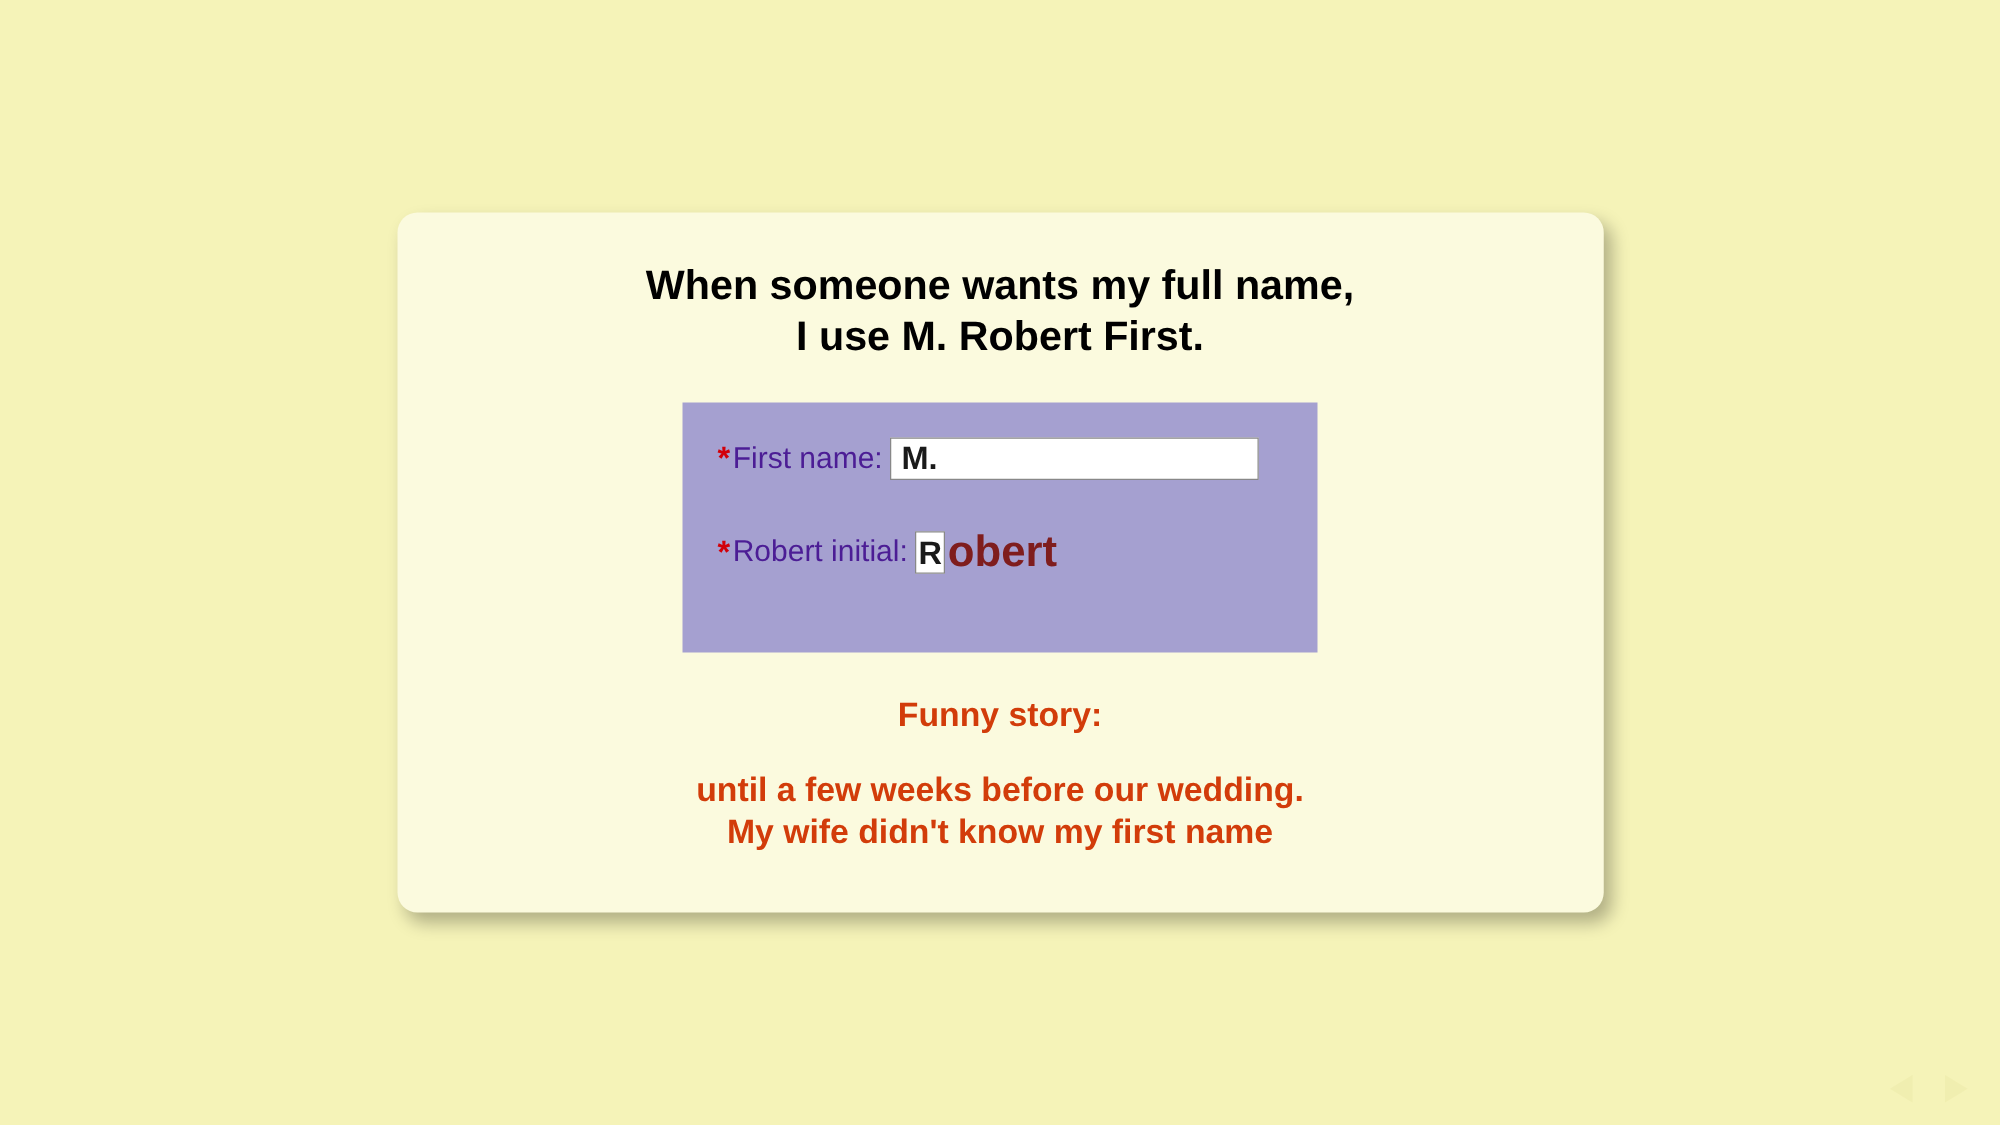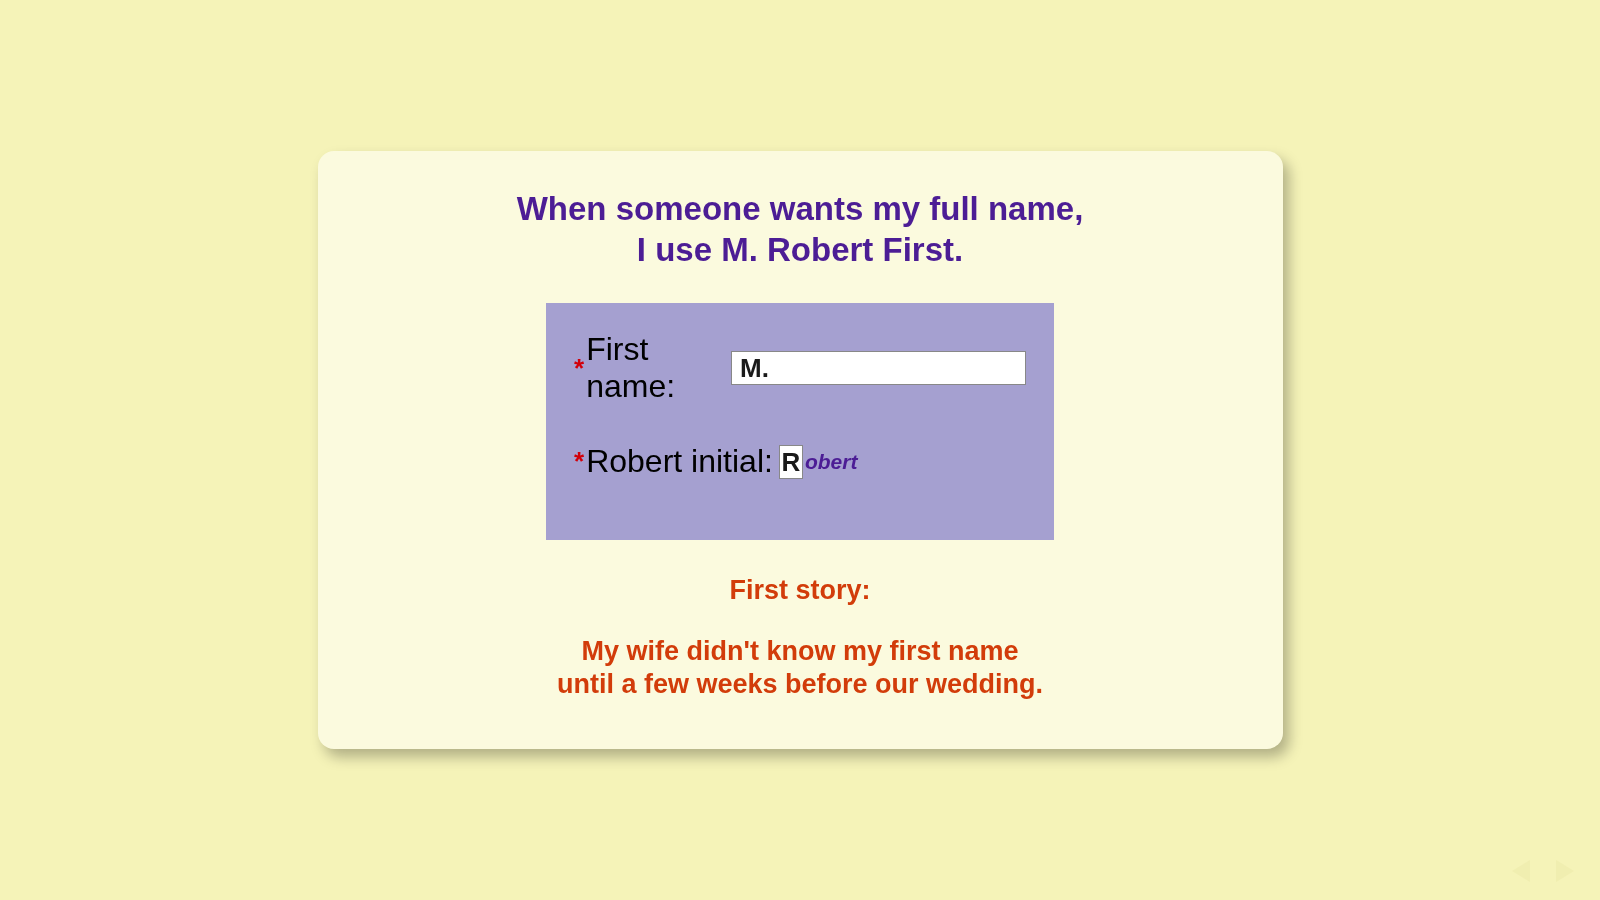--- a/index.html
+++ b/index.html
@@ -18,21 +18,21 @@
     }
     .card {
       width: 965px;
       background: #fbfade;
       border-radius: 16px;
       box-shadow: 6px 8px 14px rgba(0,0,0,0.28);
       padding: 38px 40px 48px;
       text-align: center;
     }
     .headline {
-      color: #4c1d95;
+      color: #000000;
       font-size: 33px;
       line-height: 1.24;
       font-weight: 600;
       margin-bottom: 32px;
     }
     .form-box {
       width: 508px;
       margin: 0 auto 34px;
       background: #a5a0d0;
       padding: 18px 28px 22px;
@@ -43,22 +43,22 @@
       align-items: center;
       margin: 10px 0 38px;
     }
     .req-star {
       color: #d2000a;
       font-size: 26px;
       font-weight: 700;
       margin-right: 2px;
     }
     .field-label {
-      color: #000000;
-      font-size: 32px;
+      color: #4c1d95;
+      font-size: 24px;
       font-weight: 500;
       margin-right: 6px;
     }
     .text-input {
       height: 34px;
       border: 1px solid #888;
       background: #fff;
       font-family: inherit;
       font-size: 26px;
       font-weight: 600;
@@ -75,25 +75,24 @@
       width: 24px;
       height: 34px;
       border: 1px solid #888;
       background: #fff;
       font-size: 26px;
       font-weight: 600;
       text-align: center;
       padding: 1px 0 0;
     }
     .mi-overflow {
-      font-size: 21px;
+      font-size: 35px;
       font-weight: 600;
-      color: #4c1d95;
+      color: #7f1d1d;
       margin-left: 2px;
-      font-style: italic;
     }
     .required-note {
       font-size: 23px;
       color: #1a1a1a;
       font-weight: 500;
       margin-top: -6px;
     }
     .footer-text {
       color: #d23c0a;
       font-size: 27px;
@@ -142,24 +141,24 @@
       <span class="mi-wrap">
         <input class="text-input input-mi" value="R" style="">
         <span class="mi-overflow">obert</span>
       </span>
     </div>
 
 
   </div>
 
   <div class="footer-text">
-    <div>First story:</div>
+    <div>Funny story:</div>
     <div class="footer-gap"></div>
+    <div>until a few weeks before our wedding.</div>
     <div>My wife didn't know my first name</div>
-    <div>until a few weeks before our wedding.</div>
   </div>
 
 </div>
 
 <div class="nav-arrows">
   <div class="arrow-btn arrow-prev"></div>
   <div class="arrow-btn arrow-next"></div>
 </div>
 
 </body></html>

